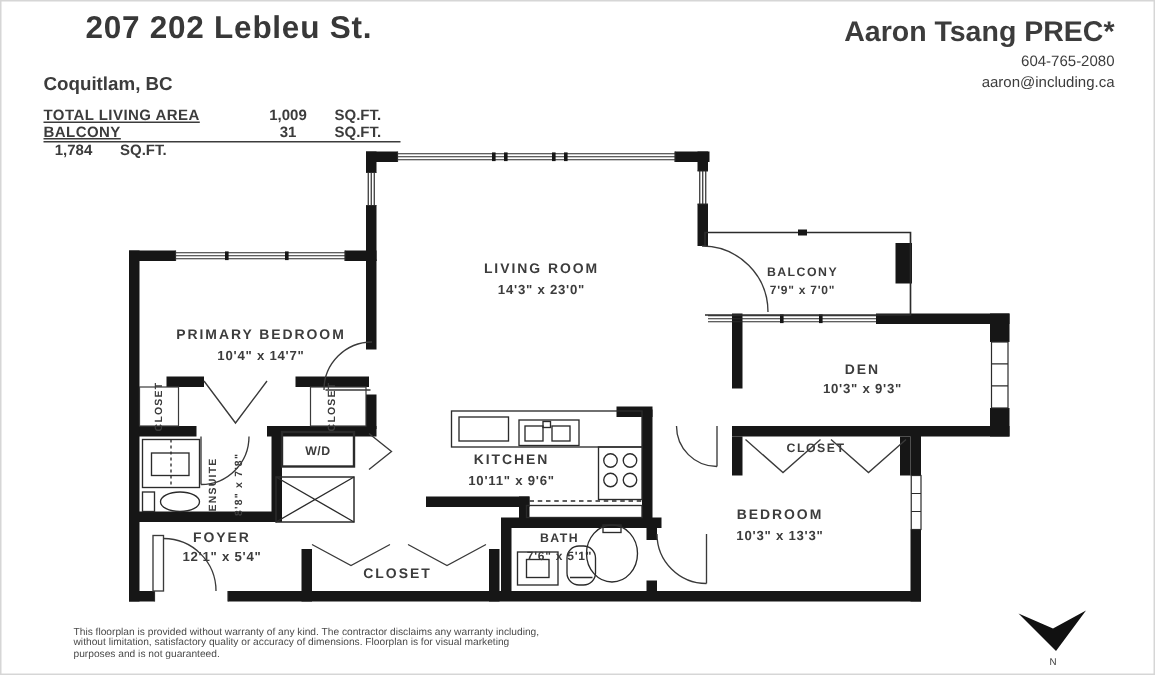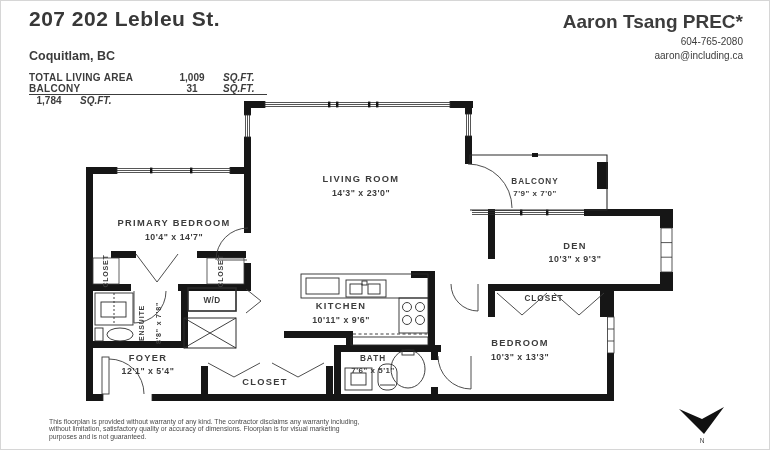--- a/index.html
+++ b/index.html
@@ -2,28 +2,28 @@
 <html><head>
 <meta charset="utf-8">
 <style>
   html,body{margin:0;padding:0;background:#fff;}
   .page{
     position:relative;width:770px;height:450px;background:#fff;
     font-family:"Liberation Sans",sans-serif;color:#3c3c3c;
     border:1px solid #d6d6d6;box-sizing:border-box;overflow:hidden;
   }
   .hdr-left{position:absolute;left:28px;top:6px;}
-  .title{font-size:21px;font-weight:bold;color:#383838;letter-spacing:.5px;}
+  .title{font-size:21px;font-weight:bold;color:#383838;letter-spacing:.5px;margin-left:28px;}
   .subtitle{font-size:12.5px;font-weight:bold;margin-top:18px;color:#3c3c3c;}
   .area-table{margin-top:9px;width:238px;font-size:10px;font-weight:bold;color:#3c3c3c;}
   .area-row{display:flex;line-height:11px;align-items:baseline;}
   .area-row.u{border-bottom:1.3px solid #3c3c3c;}
-  .area-label{flex:1;letter-spacing:.3px;}
+  .area-label{flex:1;letter-spacing:.3px;text-decoration:underline;}
   .area-value{width:40px;text-align:center;}
-  .area-unit{width:44px;padding-left:11px;font-style:italic;}
+  .area-unit{width:44px;padding-left:11px;}
   .hdr-right{position:absolute;right:26px;top:10px;text-align:right;}
   .agent-name{font-size:19px;font-weight:bold;color:#3c3c3c;}
   .agent-phone,.agent-email{font-size:10px;font-weight:normal;margin-top:3px;color:#3c3c3c;}
   svg.plan{position:absolute;left:0;top:0;}
   .disclaimer{position:absolute;left:48px;top:417px;width:340px;
     font-size:6.8px;line-height:7.3px;color:#4a4a4a;}
   .rname{font-size:9.3px;font-weight:600;letter-spacing:1.3px;fill:#3c3c3c;}
   .rdims{font-size:8.8px;font-weight:600;letter-spacing:.5px;fill:#3c3c3c;}
   .rsmall{font-size:7px;font-weight:600;letter-spacing:.8px;fill:#3c3c3c;}
   .rmed{font-size:8.2px;font-weight:600;letter-spacing:1px;fill:#3c3c3c;}

